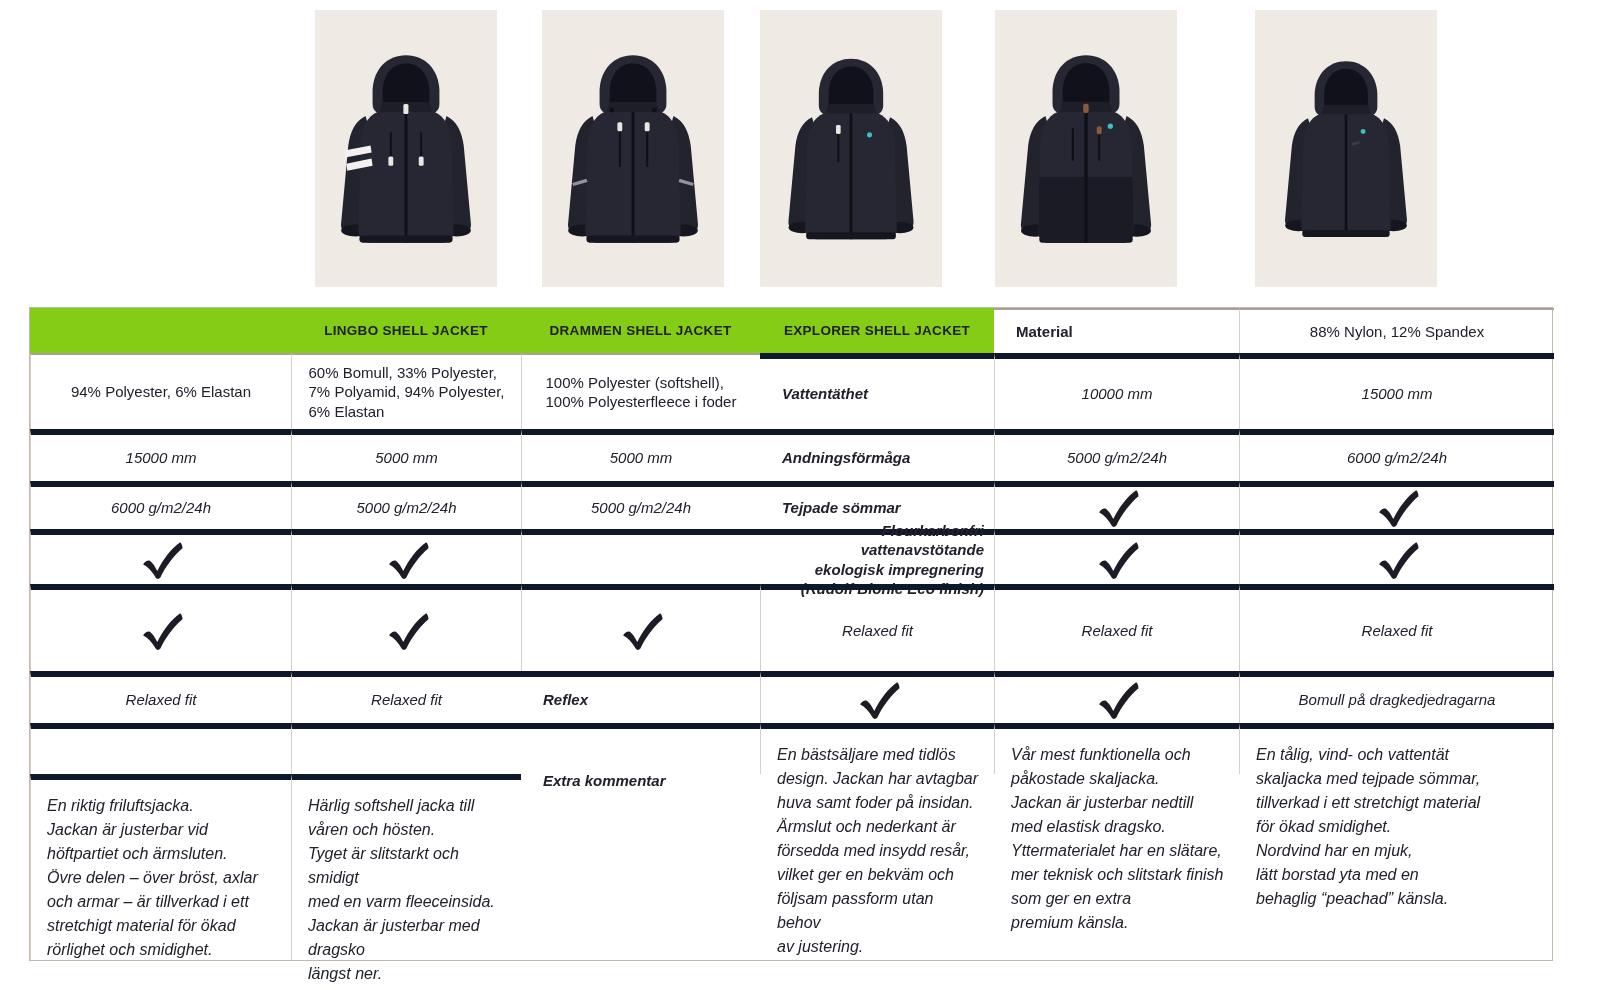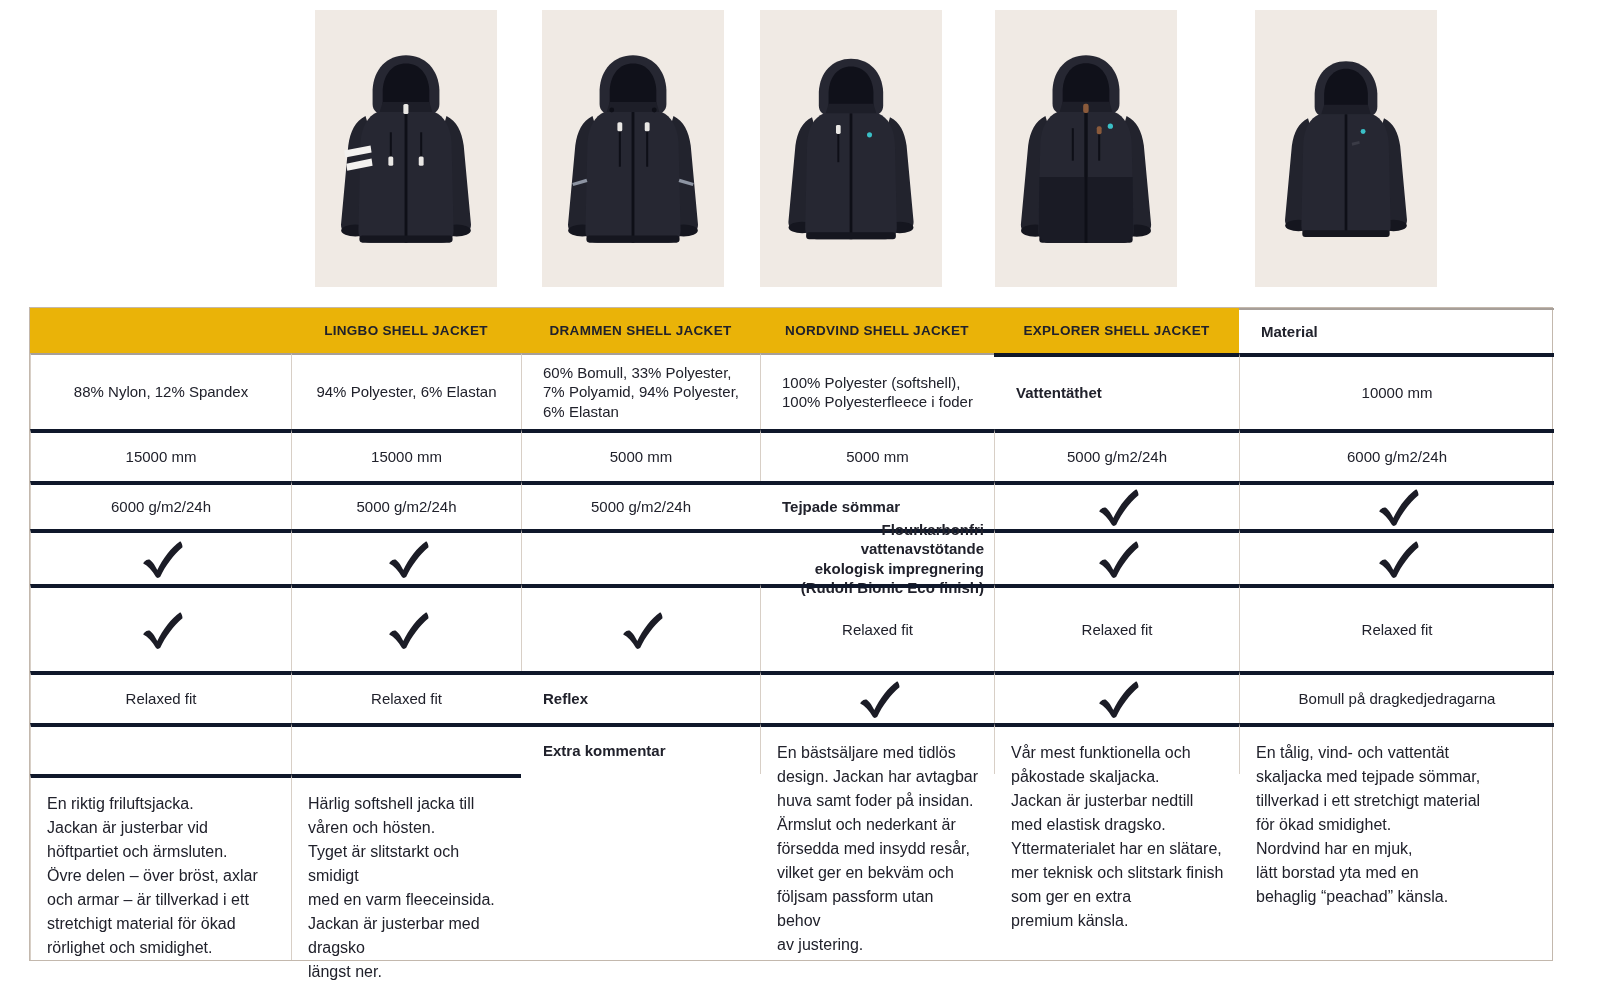--- a/index.html
+++ b/index.html
@@ -26,37 +26,37 @@
     border:1px solid #c3b8ad;
     box-sizing:border-box;
     background:#ffffff;
   }
   .cell{
     box-sizing:border-box;display:flex;align-items:center;justify-content:center;
     font-size:15px;line-height:1.3;text-align:center;padding:4px 10px;
   }
   .cell .inner{display:inline-block;text-align:left;white-space:pre-line;}
   .th{
-    background:#eab308;border-top:none;
+    background:#84cc16;border-top:none;
     font-weight:bold;font-size:13.5px;letter-spacing:.3px;
     text-transform:uppercase;
   }
   .r2{border-top:2px solid #a79f99;}          
-  .rt{border-top:4px solid #0f172a;}          
+  .rt{border-top:6px solid #0f172a;font-style:italic;}          
   .vl{border-left:1px solid #d8cfc6;}         
   .lab{
     justify-content:flex-start;text-align:right;padding-left:22px;
     font-weight:bold;white-space:pre-line;
   }
   .comment{
     align-items:flex-start;justify-content:flex-start;text-align:left;
     padding:14px 14px 10px 16px;font-size:16px;line-height:1.5;
     white-space:pre-line;
   }
-  .lab-top{align-items:flex-start;padding-top:14px;}
+  .lab-top{align-items:flex-start;padding-top:42px;}
   .check-cell svg{display:block;}
   
   .jbase{fill:#262732;} .jdark{fill:#15161f;} .jopen{fill:#10111a;}
   .hidden-defs{position:absolute;width:0;height:0;overflow:hidden;}
 </style>
 </head>
 <body>
 
 <svg class="hidden-defs" aria-hidden="true">
   <defs>
@@ -136,21 +136,20 @@
       <path d="M86 96 L94 94 L94.5 97 L86.5 99 Z" fill="#3a3b46"></path>
     </svg>
   </figure>
 </div>
 
 <div class="table">
 
   <div class="cell th"></div>
   <div class="cell th">LINGBO SHELL JACKET</div>
   <div class="cell th">DRAMMEN SHELL JACKET</div>
-  <div class="cell th">NORDVIND SHELL JACKET</div>
   <div class="cell th">EXPLORER SHELL JACKET</div>
 
   <div class="cell lab r2">Material</div>
   <div class="cell r2 vl">
       <span class="inner">88% Nylon, 12% Spandex</span>
     </div>
   <div class="cell r2 vl">
       <span class="inner">94% Polyester, 6% Elastan</span>
     </div>
   <div class="cell r2 vl">
@@ -163,20 +162,21 @@
 100% Polyesterfleece i foder</span>
     </div>
 
   <div class="cell lab rt">Vattentäthet</div>
   <div class="cell rt vl">10000 mm</div>
   <div class="cell rt vl">15000 mm</div>
   <div class="cell rt vl">15000 mm</div>
   <div class="cell rt vl">5000 mm</div>
   <div class="cell rt vl">5000 mm</div>
 
+  <div class="cell lab rt">Andningsförmåga</div>
   <div class="cell rt vl">5000 g/m2/24h</div>
   <div class="cell rt vl">6000 g/m2/24h</div>
   <div class="cell rt vl">6000 g/m2/24h</div>
   <div class="cell rt vl">5000 g/m2/24h</div>
   <div class="cell rt vl">5000 g/m2/24h</div>
 
   <div class="cell lab rt">Tejpade sömmar</div>
   <div class="cell rt vl check-cell">
   <svg width="46" height="40" viewBox="0 0 62 54">
     <use href="#check-mark"></use>

